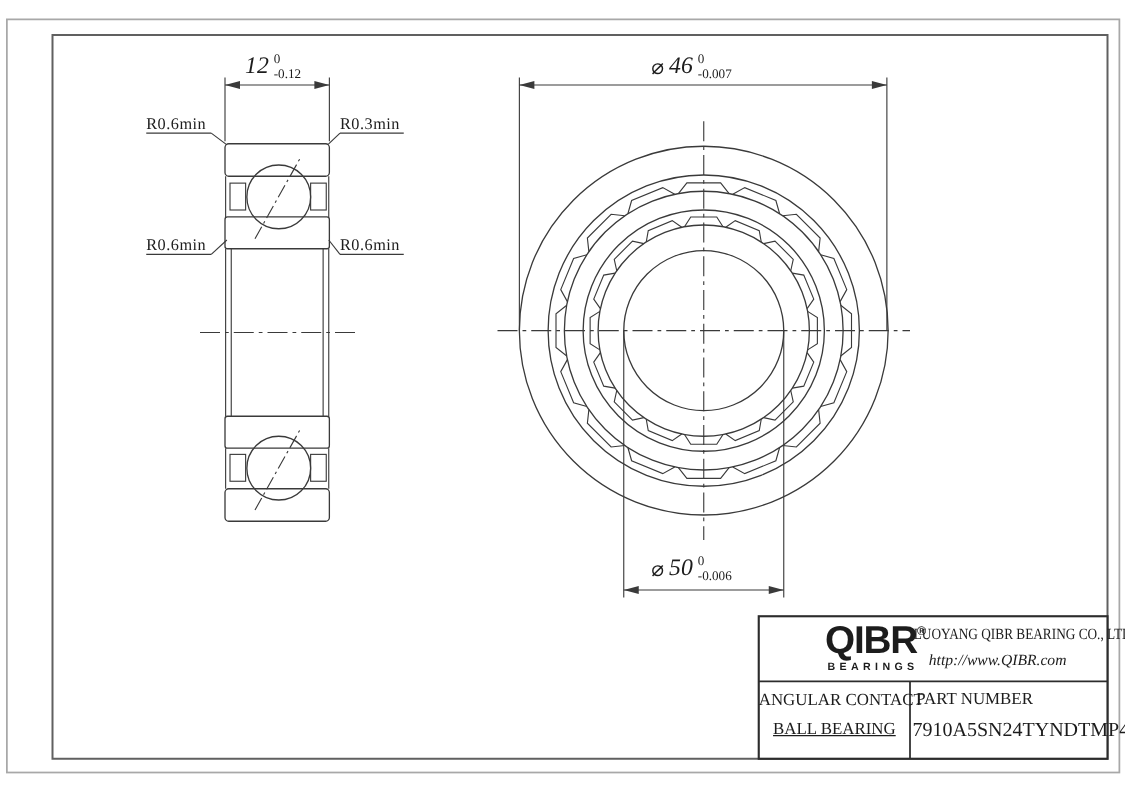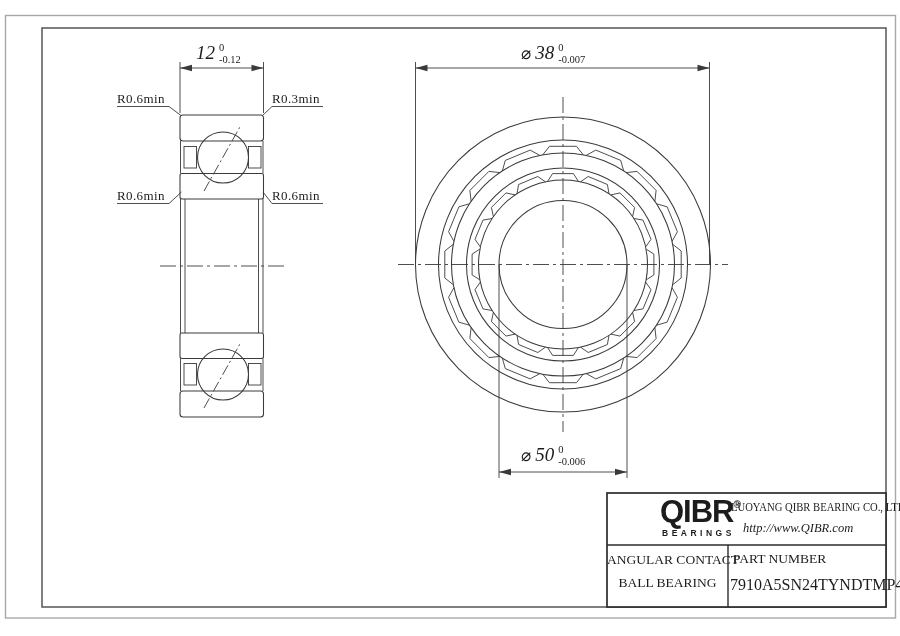--- a/index.html
+++ b/index.html
@@ -172,21 +172,21 @@
 <div class="txt dim" style="left:196px;top:43px;">
   <span class="dim-val">12</span>
   <span class="dim-stack">
     <span>0</span>
     <span>-0.12</span>
   </span>
 </div>
 
 <div class="txt dim" style="left:521px;top:43px;">
   <span class="dim-sym">⌀</span>
-  <span class="dim-val">38</span>
+  <span class="dim-val">46</span>
   <span class="dim-stack">
     <span>0</span>
     <span>-0.007</span>
   </span>
 </div>
 
 <div class="txt dim" style="left:521px;top:445px;">
   <span class="dim-sym">⌀</span>
   <span class="dim-val">50</span>
   <span class="dim-stack">
@@ -195,17 +195,17 @@
   </span>
 </div>
 
 <div class="txt logo" style="left:616px;top:496px;">
   <span class="logo-main">QIBR</span><span class="logo-reg">®</span>
   <div class="logo-sub">BEARINGS</div>
 </div>
 <div class="txt tb-company" style="left:731px;top:500px;">LUOYANG QIBR BEARING CO., LTD</div>
 <div class="txt tb-web" style="left:743px;top:521px;">http://www.QIBR.com</div>
 <div class="txt tb-product" style="left:607px;top:552px;">ANGULAR CONTACT</div>
-<div class="txt tb-product" style="left:607px;top:575px;">BALL BEARING</div>
+<div class="txt tb-product" style="left:607px;top:575px;text-decoration:underline;">BALL BEARING</div>
 <div class="txt tb-pnlabel" style="left:733px;top:551px;">PART NUMBER</div>
 <div class="txt tb-pn" style="left:730px;top:576px;">7910A5SN24TYNDTMP4</div>
 
 </div>
 
 </body></html>

